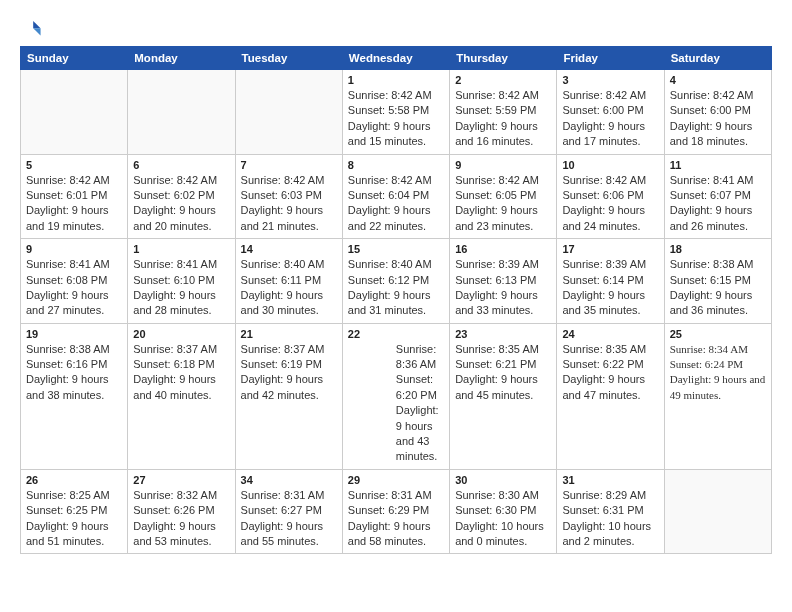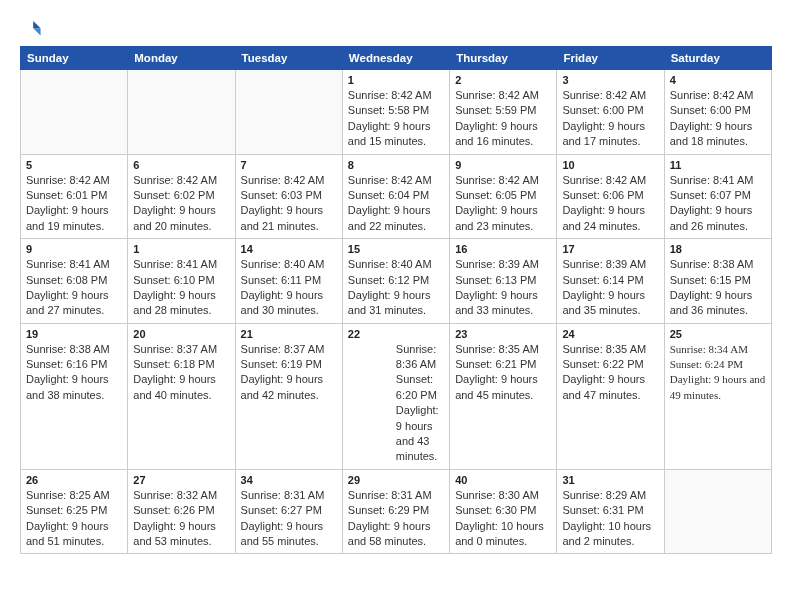--- a/index.html
+++ b/index.html
@@ -307,21 +307,21 @@
 Sunset: 6:27 PM
 Daylight: 9 hours and 55 minutes.</div>
           </td>
           <td>
             <div class="day-number">29</div>
             <div class="day-info" style="white-space: pre-line;">Sunrise: 8:31 AM
 Sunset: 6:29 PM
 Daylight: 9 hours and 58 minutes.</div>
           </td>
           <td>
-            <div class="day-number">40</div>
+            <div class="day-number">30</div>
             <div class="day-info" style="white-space: pre-line;">Sunrise: 8:30 AM
 Sunset: 6:30 PM
 Daylight: 10 hours and 0 minutes.</div>
           </td>
           <td>
             <div class="day-number">31</div>
             <div class="day-info" style="white-space: pre-line;">Sunrise: 8:29 AM
 Sunset: 6:31 PM
 Daylight: 10 hours and 2 minutes.</div>
           </td>

